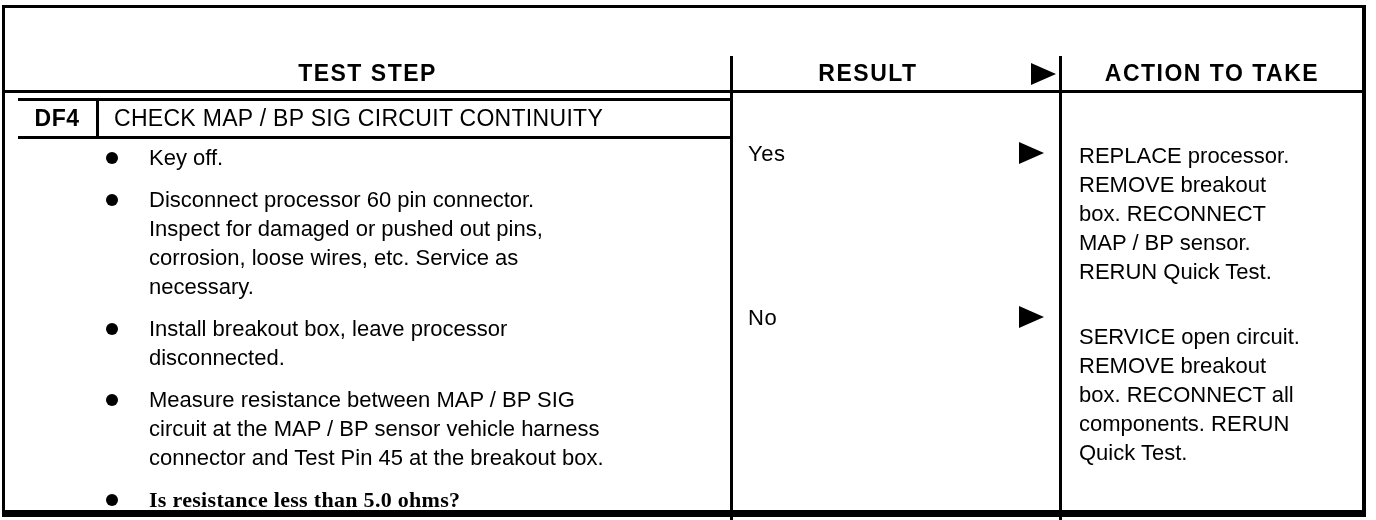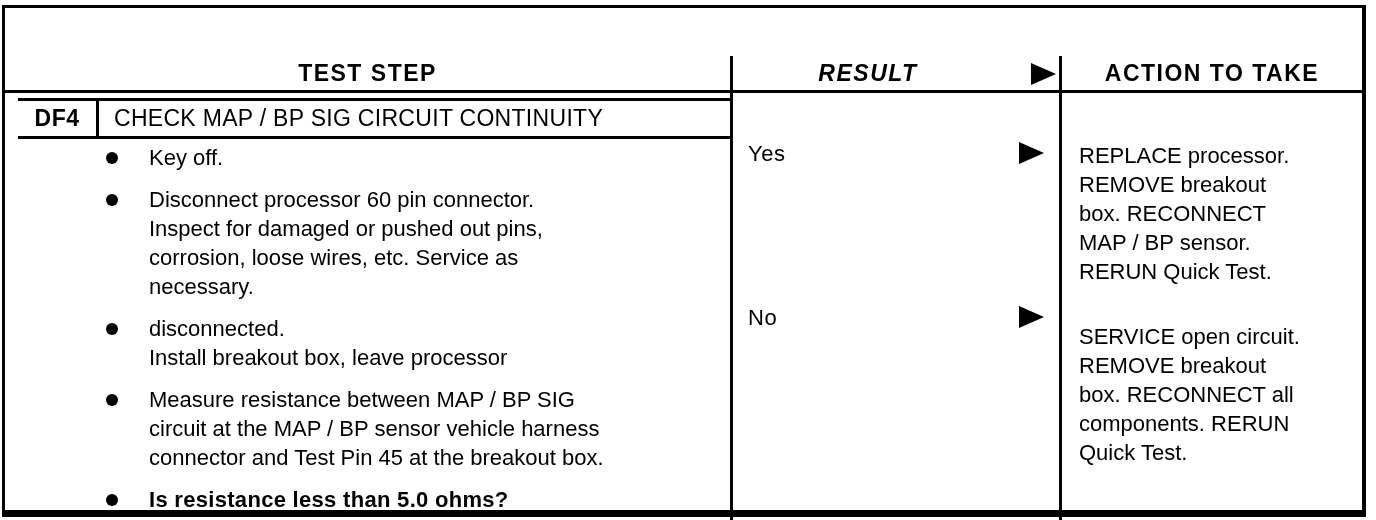--- a/index.html
+++ b/index.html
@@ -28,21 +28,21 @@
   .col-action { flex:1; }
 
   .hdr {
     height:37px; box-sizing:border-box;
     border-bottom:3px solid #000;
     display:flex; align-items:center; justify-content:center;
     font-weight:bold; font-size:23px; letter-spacing:1.5px;
     position:relative;
     white-space:nowrap;
   }
-  .hdr-result { padding-right:56px;font-style:italic; }
+  .hdr-result { padding-right:56px; }
 
   .arr {
     width:0; height:0;
     border-top:11px solid transparent;
     border-bottom:11px solid transparent;
     border-left:25px solid #000;
   }
   .hdr-arr { position:absolute; right:3px; top:7px; }
 
   .body { position:relative; height:calc(100% - 37px);padding-left:13px; }
@@ -75,21 +75,21 @@
     padding-left:43px;
     margin-bottom:13px;
     font-size:22px; line-height:29px;
     width:512px; box-sizing:border-box;
   }
   .steps li::before {
     content:""; position:absolute; left:0; top:9px;
     width:12px; height:12px; border-radius:50%;
     background:#000;
   }
-  .steps li.bold { font-weight:bold; letter-spacing:0.3px; }
+  .steps li.bold { font-weight:bold; letter-spacing:0.3px;font-family:Liberation Serif, serif; }
 
   
   .result-row { position:absolute; left:0; right:12px; height:26px; }
   .result-label { position:absolute; left:15px; top:0; font-size:22px; letter-spacing:0.5px; }
   .result-arr { position:absolute; right:3px; top:1px; }
 
   
   .action-block {
     position:absolute; left:17px; right:4px;
     font-size:22px; line-height:29px;
@@ -114,22 +114,22 @@
           <li>
             <div>Key off.</div>
           </li>
           <li>
             <div>Disconnect processor 60 pin connector.</div>
             <div>Inspect for damaged or pushed out pins,</div>
             <div>corrosion, loose wires, etc. Service as</div>
             <div>necessary.</div>
           </li>
           <li>
+            <div>Install breakout box, leave processor</div>
             <div>disconnected.</div>
-            <div>Install breakout box, leave processor</div>
           </li>
           <li>
             <div>Measure resistance between MAP / BP SIG</div>
             <div>circuit at the MAP / BP sensor vehicle harness</div>
             <div>connector and Test Pin 45 at the breakout box.</div>
           </li>
           <li class="bold">
             <div>Is resistance less than 5.0 ohms?</div>
           </li>
         </ul>

